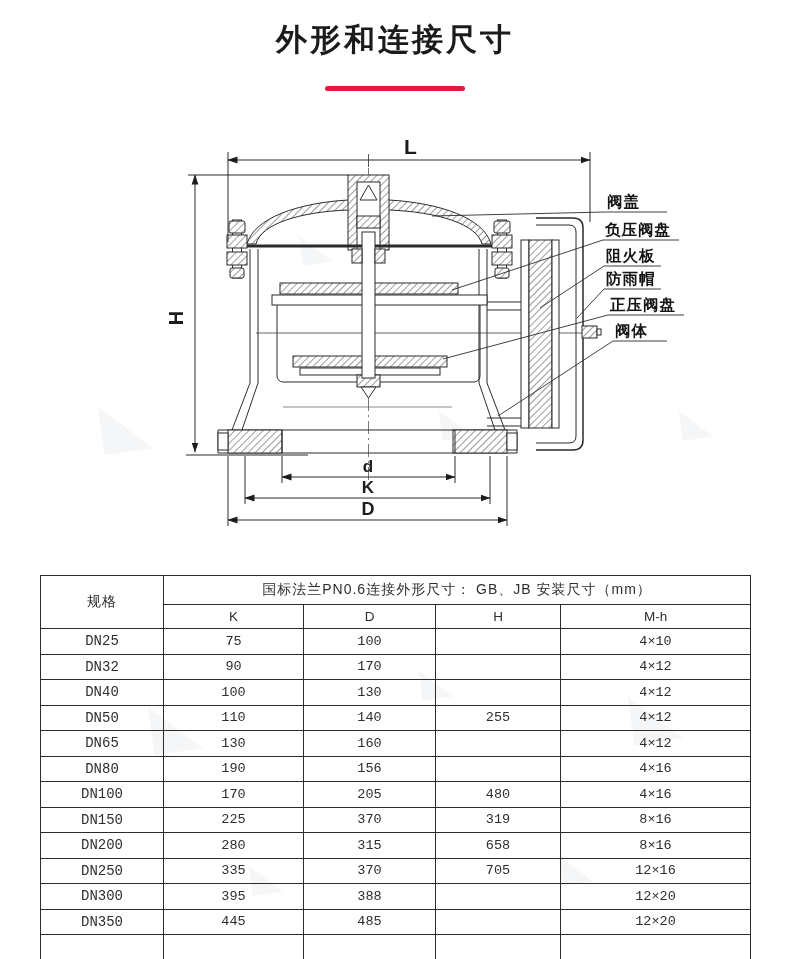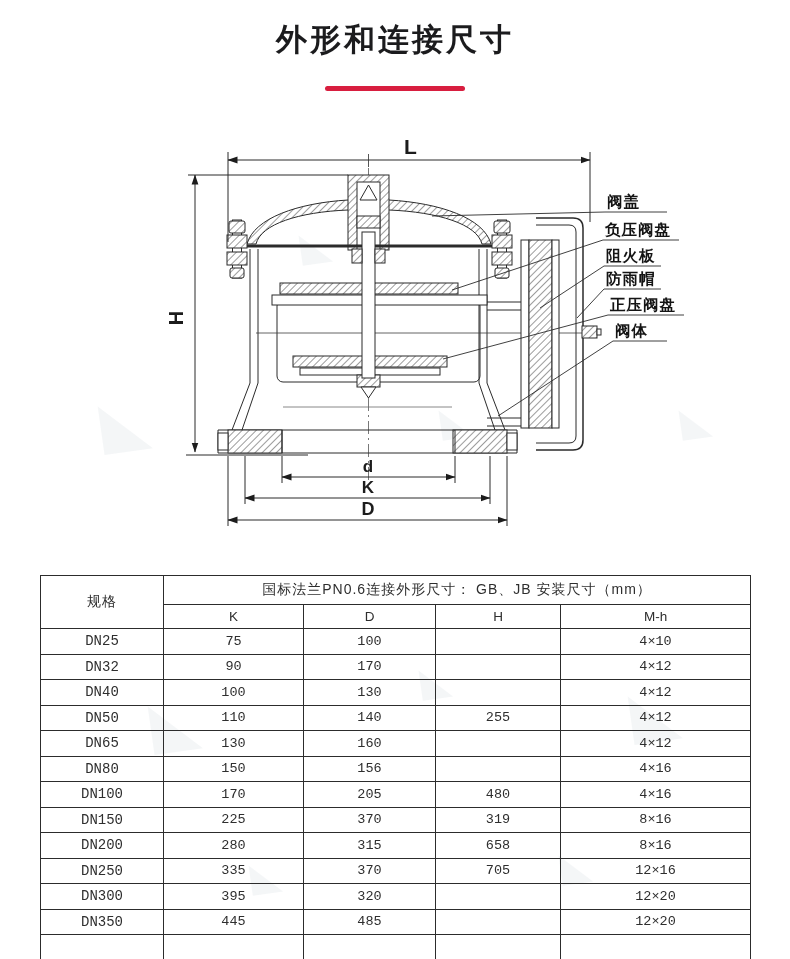--- a/index.html
+++ b/index.html
@@ -266,21 +266,21 @@
         </tr>
       <tr class="drow">
           <td class="spec-col">DN65</td>
           <td>130</td>
           <td>160</td>
           <td></td>
           <td>4×12</td>
         </tr>
       <tr class="drow">
           <td class="spec-col">DN80</td>
-          <td>150</td>
+          <td>190</td>
           <td>156</td>
           <td></td>
           <td>4×16</td>
         </tr>
       <tr class="drow">
           <td class="spec-col">DN100</td>
           <td>170</td>
           <td>205</td>
           <td>480</td>
           <td>4×16</td>
@@ -302,21 +302,21 @@
       <tr class="drow">
           <td class="spec-col">DN250</td>
           <td>335</td>
           <td>370</td>
           <td>705</td>
           <td>12×16</td>
         </tr>
       <tr class="drow">
           <td class="spec-col">DN300</td>
           <td>395</td>
-          <td>320</td>
+          <td>388</td>
           <td></td>
           <td>12×20</td>
         </tr>
       <tr class="drow">
           <td class="spec-col">DN350</td>
           <td>445</td>
           <td>485</td>
           <td></td>
           <td>12×20</td>
         </tr>

